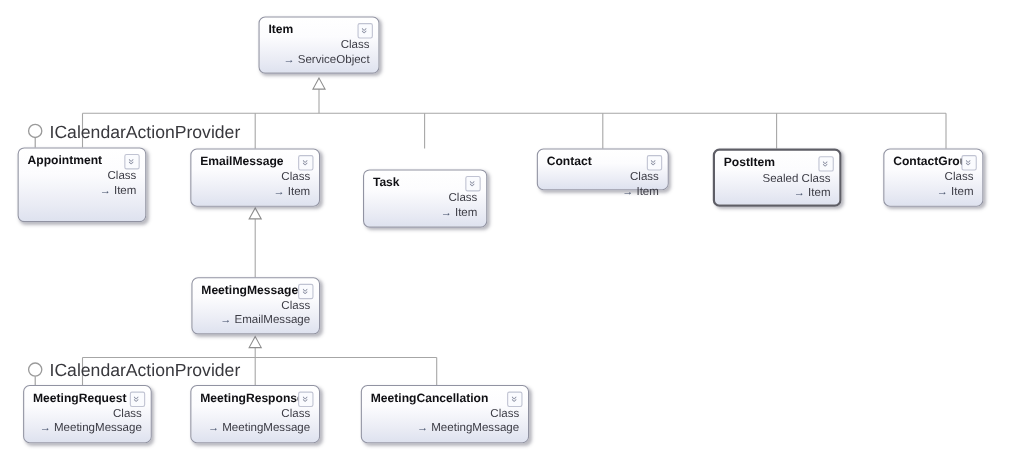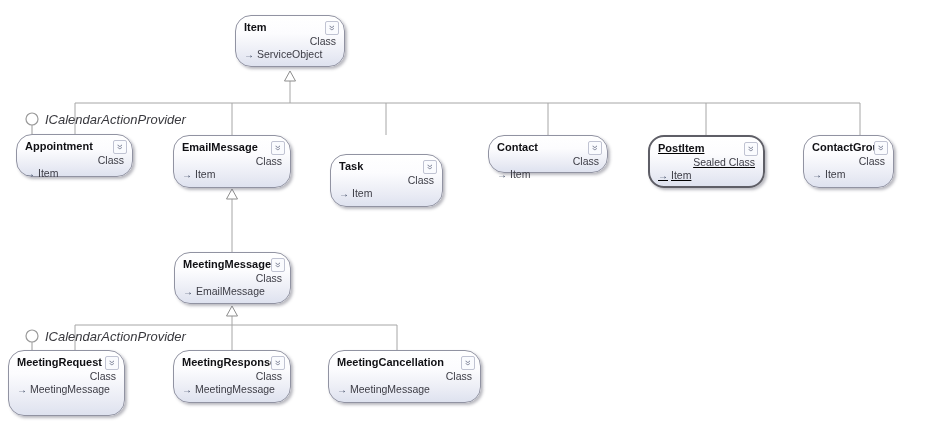--- a/index.html
+++ b/index.html
@@ -4,57 +4,57 @@
 <style>
   html,body { margin:0; padding:0; background:#ffffff; }
   .canvas {
     position:relative; width:937px; height:421px; background:#ffffff;
     font-family:"Liberation Sans", sans-serif; overflow:hidden;
   }
   svg.connectors { position:absolute; left:0; top:0; z-index:0; }
 
   .cbox {
     position:absolute; z-index:1; box-sizing:border-box;
-    border:1px solid #9193a2; border-radius:16px;
+    border:1px solid #9193a2; border-radius:6px;
     background:linear-gradient(180deg,#ffffff 0%,#fcfcfe 35%,#e9ebf4 78%,#dee2ef 100%);
     box-shadow:2px 2px 3px rgba(100,100,115,0.45);
     padding:5px 8px 4px 8px;
   }
-  .cbox.sealed { border:2px solid #5e5e66;text-decoration:underline; }
+  .cbox.sealed { border:2px solid #5e5e66; }
   .ctitle { font-size:11px; font-weight:bold; color:#101014; line-height:13px; white-space:nowrap; }
   .ckind  { font-size:10.5px; color:#3c3c45; line-height:13px; margin-top:1px; white-space:nowrap;text-align:right; }
-  .cbase  { font-size:10.5px; color:#3c3c45; line-height:13px; white-space:nowrap; }
+  .cbase  { font-size:10.5px; color:#3c3c45; line-height:13px; white-space:nowrap;text-align:right; }
   .barrow { color:#3d4963; margin-right:3px; font-size:10px; }
 
   .chev {
     position:absolute; top:5px; right:5px; width:12px; height:12px;
     border:1px solid #c0c3d2; border-radius:2px; background:#fafbfe;
     display:flex; align-items:center; justify-content:center; cursor:pointer;
   }
   .chev i {
     font-style:normal; font-size:10px; line-height:10px; color:#7f8498;
     transform:rotate(-90deg); display:block;
   }
 
   .iface-label {
-    position:absolute; z-index:1; font-size:13px; color:#38383d; white-space:nowrap;font-style:italic;
+    position:absolute; z-index:1; font-size:16px; color:#38383d; white-space:nowrap;
   }
   #iface-label-top    { left:45px; top:112px; }
   #iface-label-bottom { left:45px; top:329px; }
 
   
   #box-item                 { left:235px; top:15px;  width:110px; height:52px; }
-  #box-appointment          { left:16px;  top:134px; width:117px; height:43px; }
+  #box-appointment          { left:16px;  top:134px; width:117px; height:68px; }
   #box-email_message        { left:173px; top:135px; width:118px; height:53px; }
   #box-task                 { left:330px; top:135px; width:113px; height:53px;margin-top:19px; }
   #box-contact              { left:488px; top:135px; width:120px; height:38px; }
   #box-post_item            { left:648px; top:135px; width:117px; height:53px; }
   #box-contact_group        { left:803px; top:135px; width:91px; height:53px; }
   #box-meeting_message      { left:174px; top:252px; width:117px; height:52px; }
-  #box-meeting_request      { left:8px;  top:350px; width:117px; height:66px; }
+  #box-meeting_request      { left:21px;  top:350px; width:117px; height:53px; }
   #box-meeting_response     { left:173px; top:350px; width:118px; height:53px; }
   #box-meeting_cancellation { left:328px; top:350px; width:153px; height:53px; }
 </style>
 </head>
 <body>
 
 <div class="canvas">
 
   <svg class="connectors" width="937" height="421">
 

